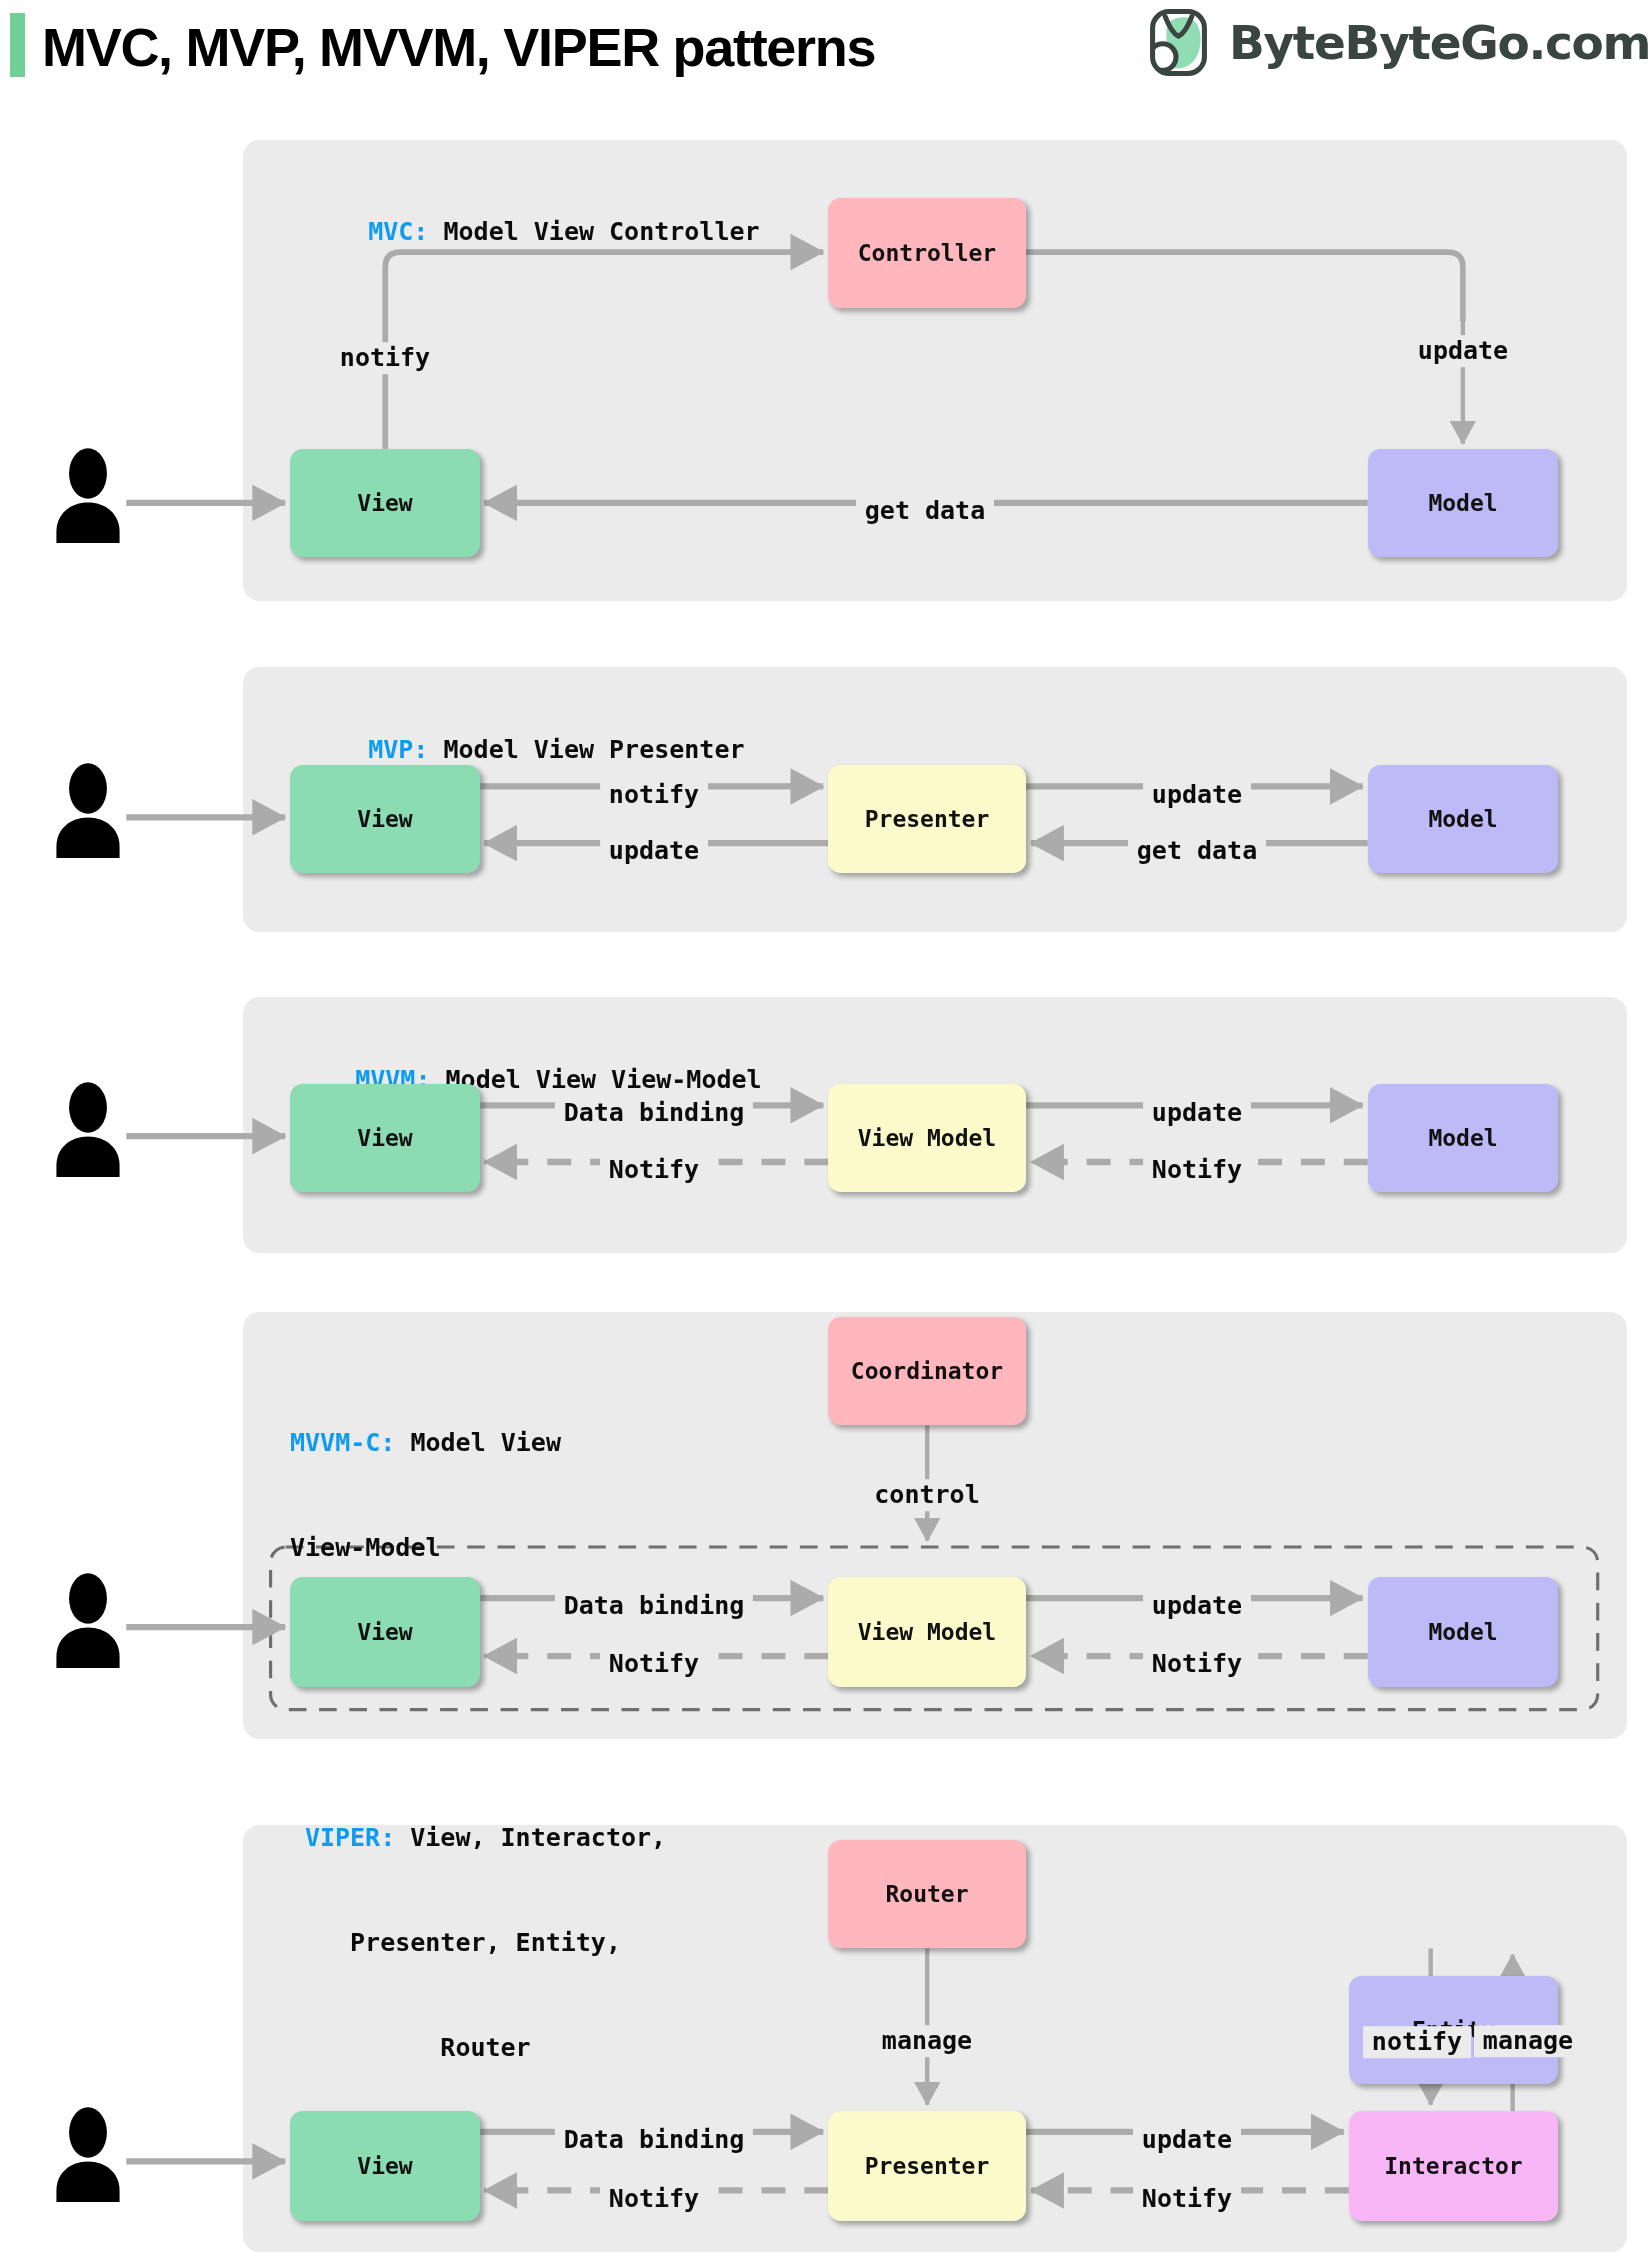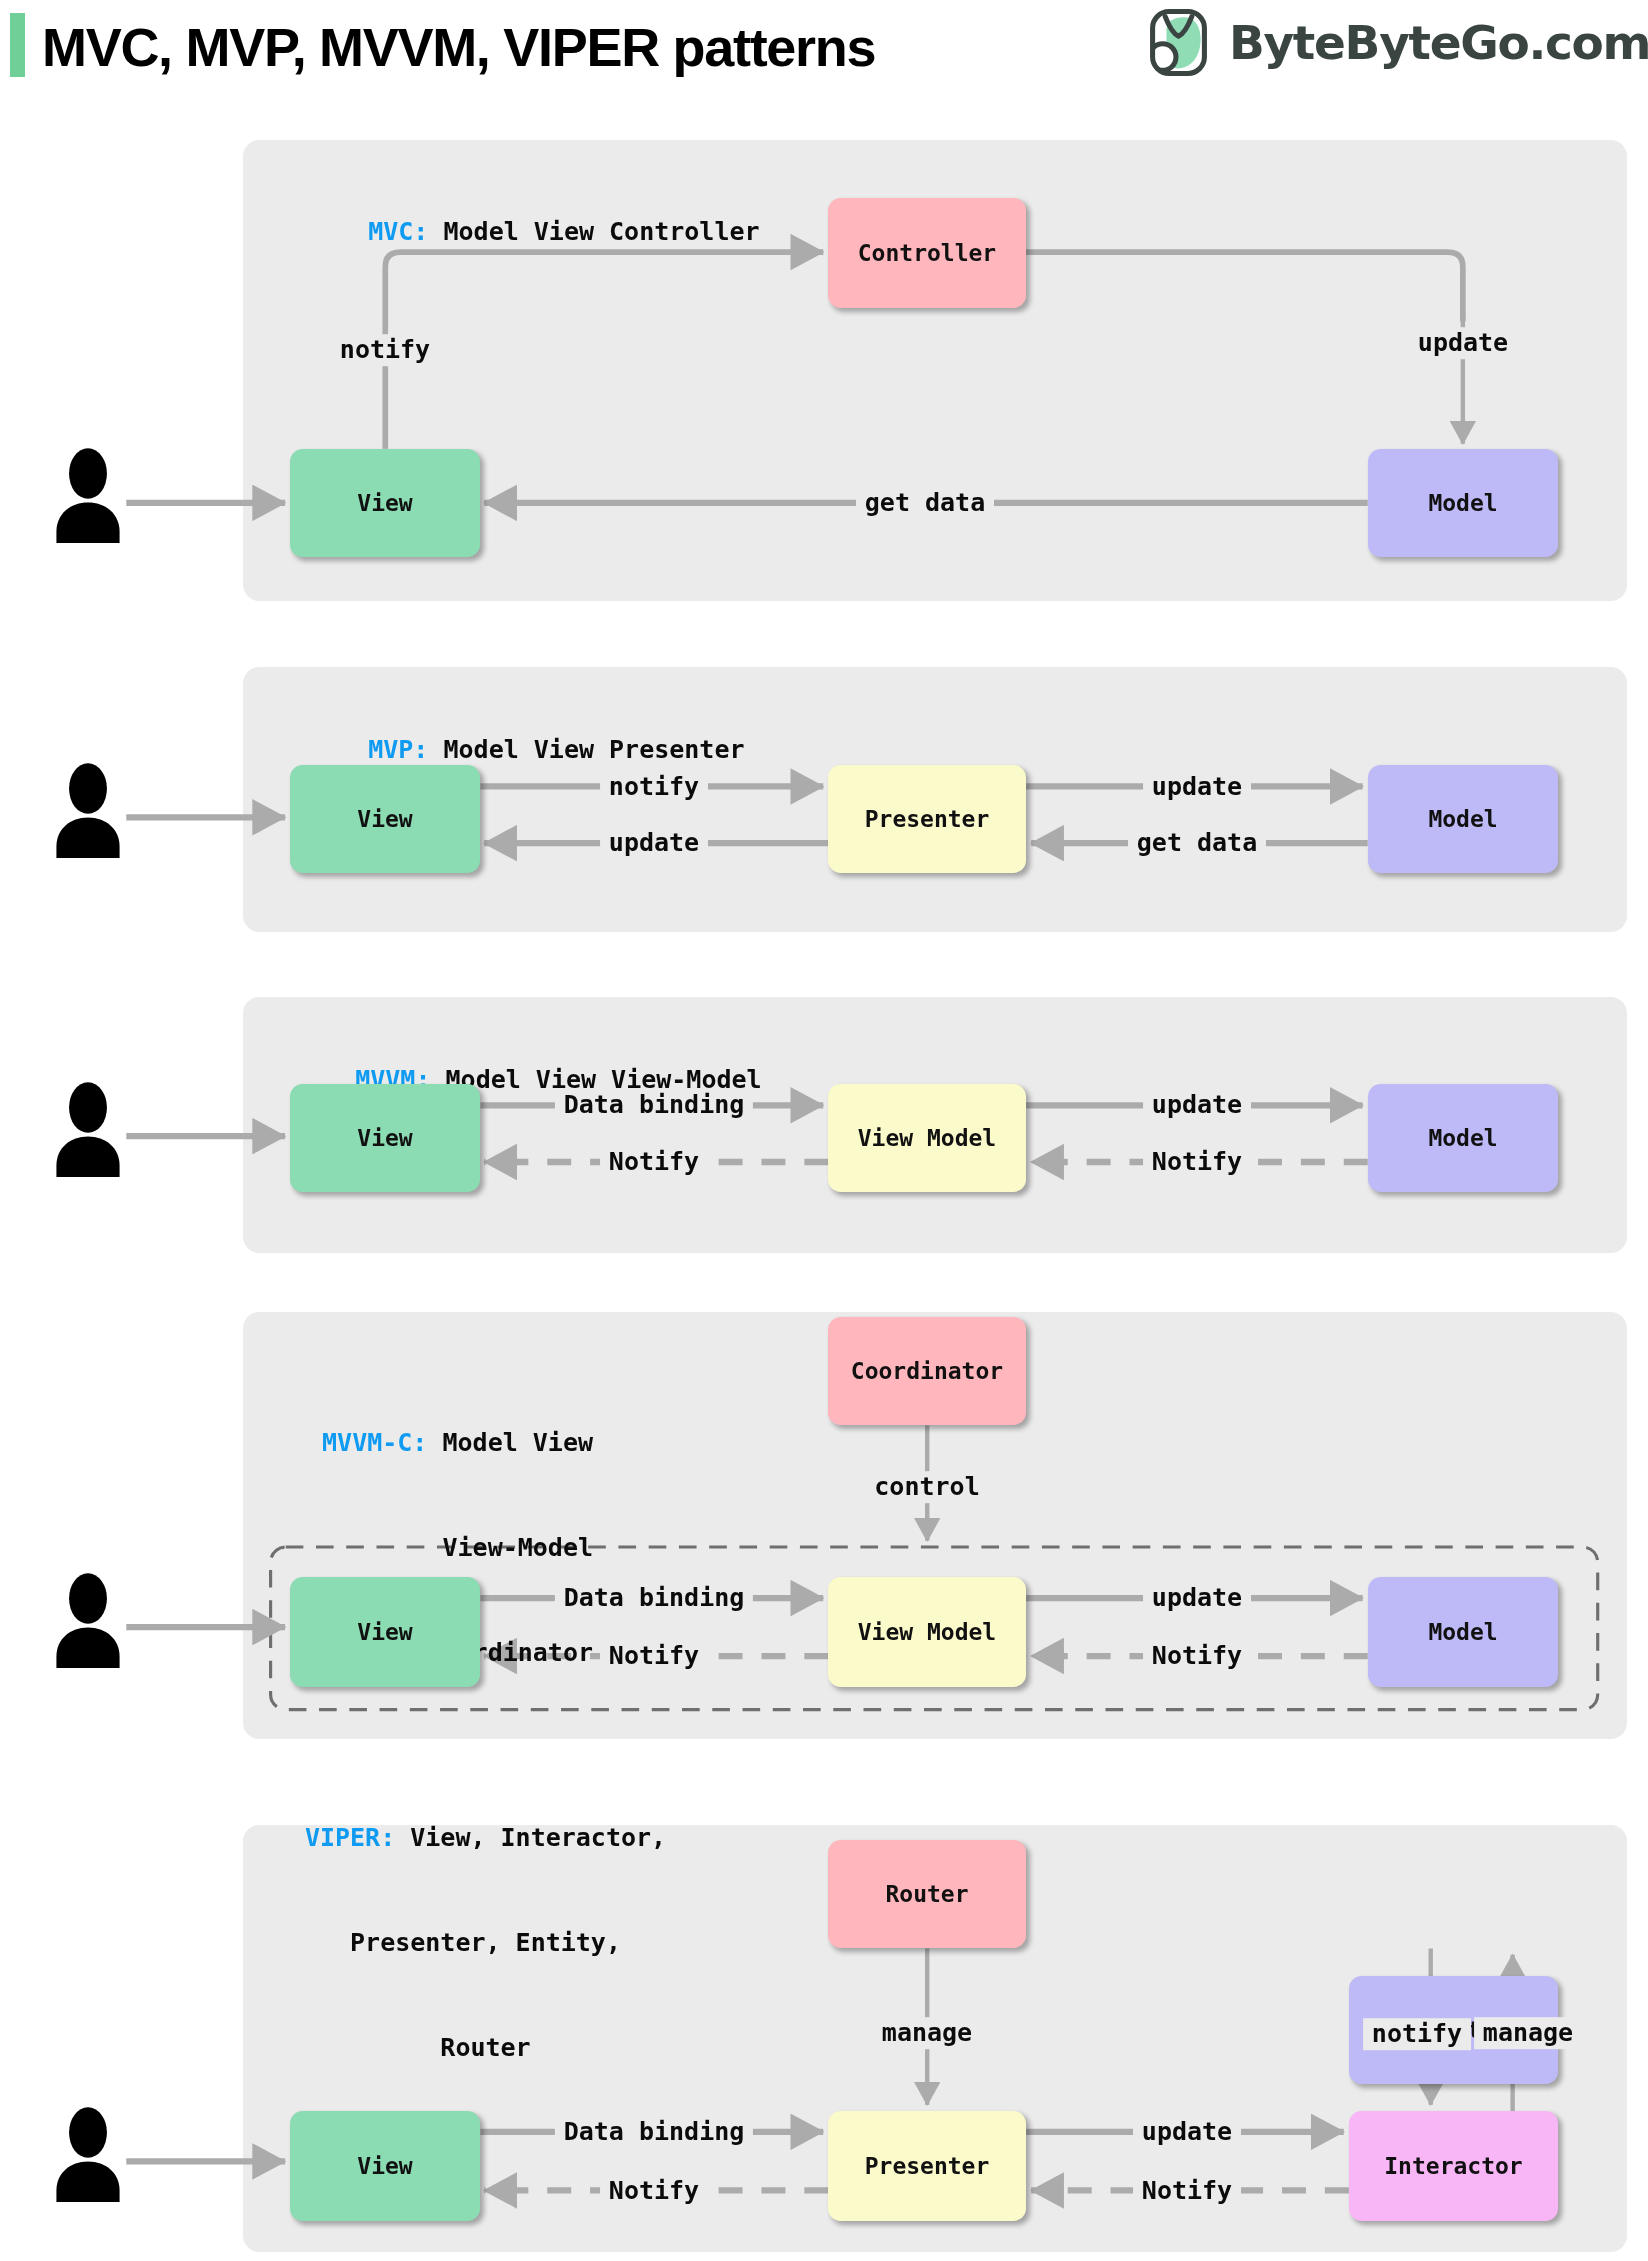--- a/index.html
+++ b/index.html
@@ -17,21 +17,21 @@
   .phead{position:absolute;font-size:25px;font-weight:700;color:#0b0b0b;line-height:35px;white-space:pre;}
   .phead .pfx{color:#0F9BF2;}
   
   .box{position:absolute;display:flex;align-items:center;justify-content:center;
        border-radius:12.6px;font-size:23px;font-weight:700;color:#111;
        box-shadow:3.2px 3.8px 5px rgba(0,0,0,0.30);white-space:nowrap;}
   .c-green{background:#8BDCB2;text-align:right;} .c-pink{background:#FFB6BC;} .c-purple{background:#BEBAF8;}
   .c-yellow{background:#FBFACB;} .c-magenta{background:#F9B6F7;}
   
   .elabel{position:absolute;transform:translate(-50%,-50%);background:#EBEBEB;
-          padding:1.3px 8.8px;font-size:25px;font-weight:700;color:#0b0b0b;white-space:nowrap;}
+          padding:1.3px 8.8px;font-size:25px;font-weight:700;color:#0b0b0b;white-space:nowrap;margin-top:8px;}
   
   .edges{position:absolute;left:0;top:0;}
   .uicon{position:absolute;}
 </style>
 </head>
 <body>
 
 <div id="canvas">
 
   <div class="accent-bar"></div>
@@ -154,21 +154,21 @@
     <span class="pfx">MVVM:</span> <span>Model View View-Model</span>
   </div>
   <div class="box c-green" style="left:290px;top:1084px;width:190px;height:108px;">View</div>
   <div class="box c-yellow" style="left:828px;top:1084px;width:198px;height:108px;">View Model</div>
   <div class="box c-purple" style="left:1368px;top:1084px;width:190px;height:108px;">Model</div>
   <span class="elabel" style="left:654px;top:1105px;">Data binding</span>
   <span class="elabel" style="left:654px;top:1162px;">Notify</span>
   <span class="elabel" style="left:1197px;top:1105px;">update</span>
   <span class="elabel" style="left:1197px;top:1162px;">Notify</span>
 
-  <div class="phead" style="left:290px;top:1355px;width:303px;text-align:right;">
+  <div class="phead" style="left:290px;top:1355px;width:303px;text-align:left;">
     <div><span class="pfx">MVVM-C:</span> <span>Model View</span></div>
     <div>View-Model</div>
     <div>Coordinator</div>
   </div>
   <div class="box c-pink" style="left:828px;top:1317px;width:198px;height:108px;">Coordinator</div>
   <div class="box c-green" style="left:290px;top:1577px;width:190px;height:110px;">View</div>
   <div class="box c-yellow" style="left:828px;top:1577px;width:198px;height:110px;">View Model</div>
   <div class="box c-purple" style="left:1368px;top:1577px;width:190px;height:110px;">Model</div>
   <span class="elabel" style="left:927px;top:1487px;">control</span>
   <span class="elabel" style="left:654px;top:1598px;">Data binding</span>

